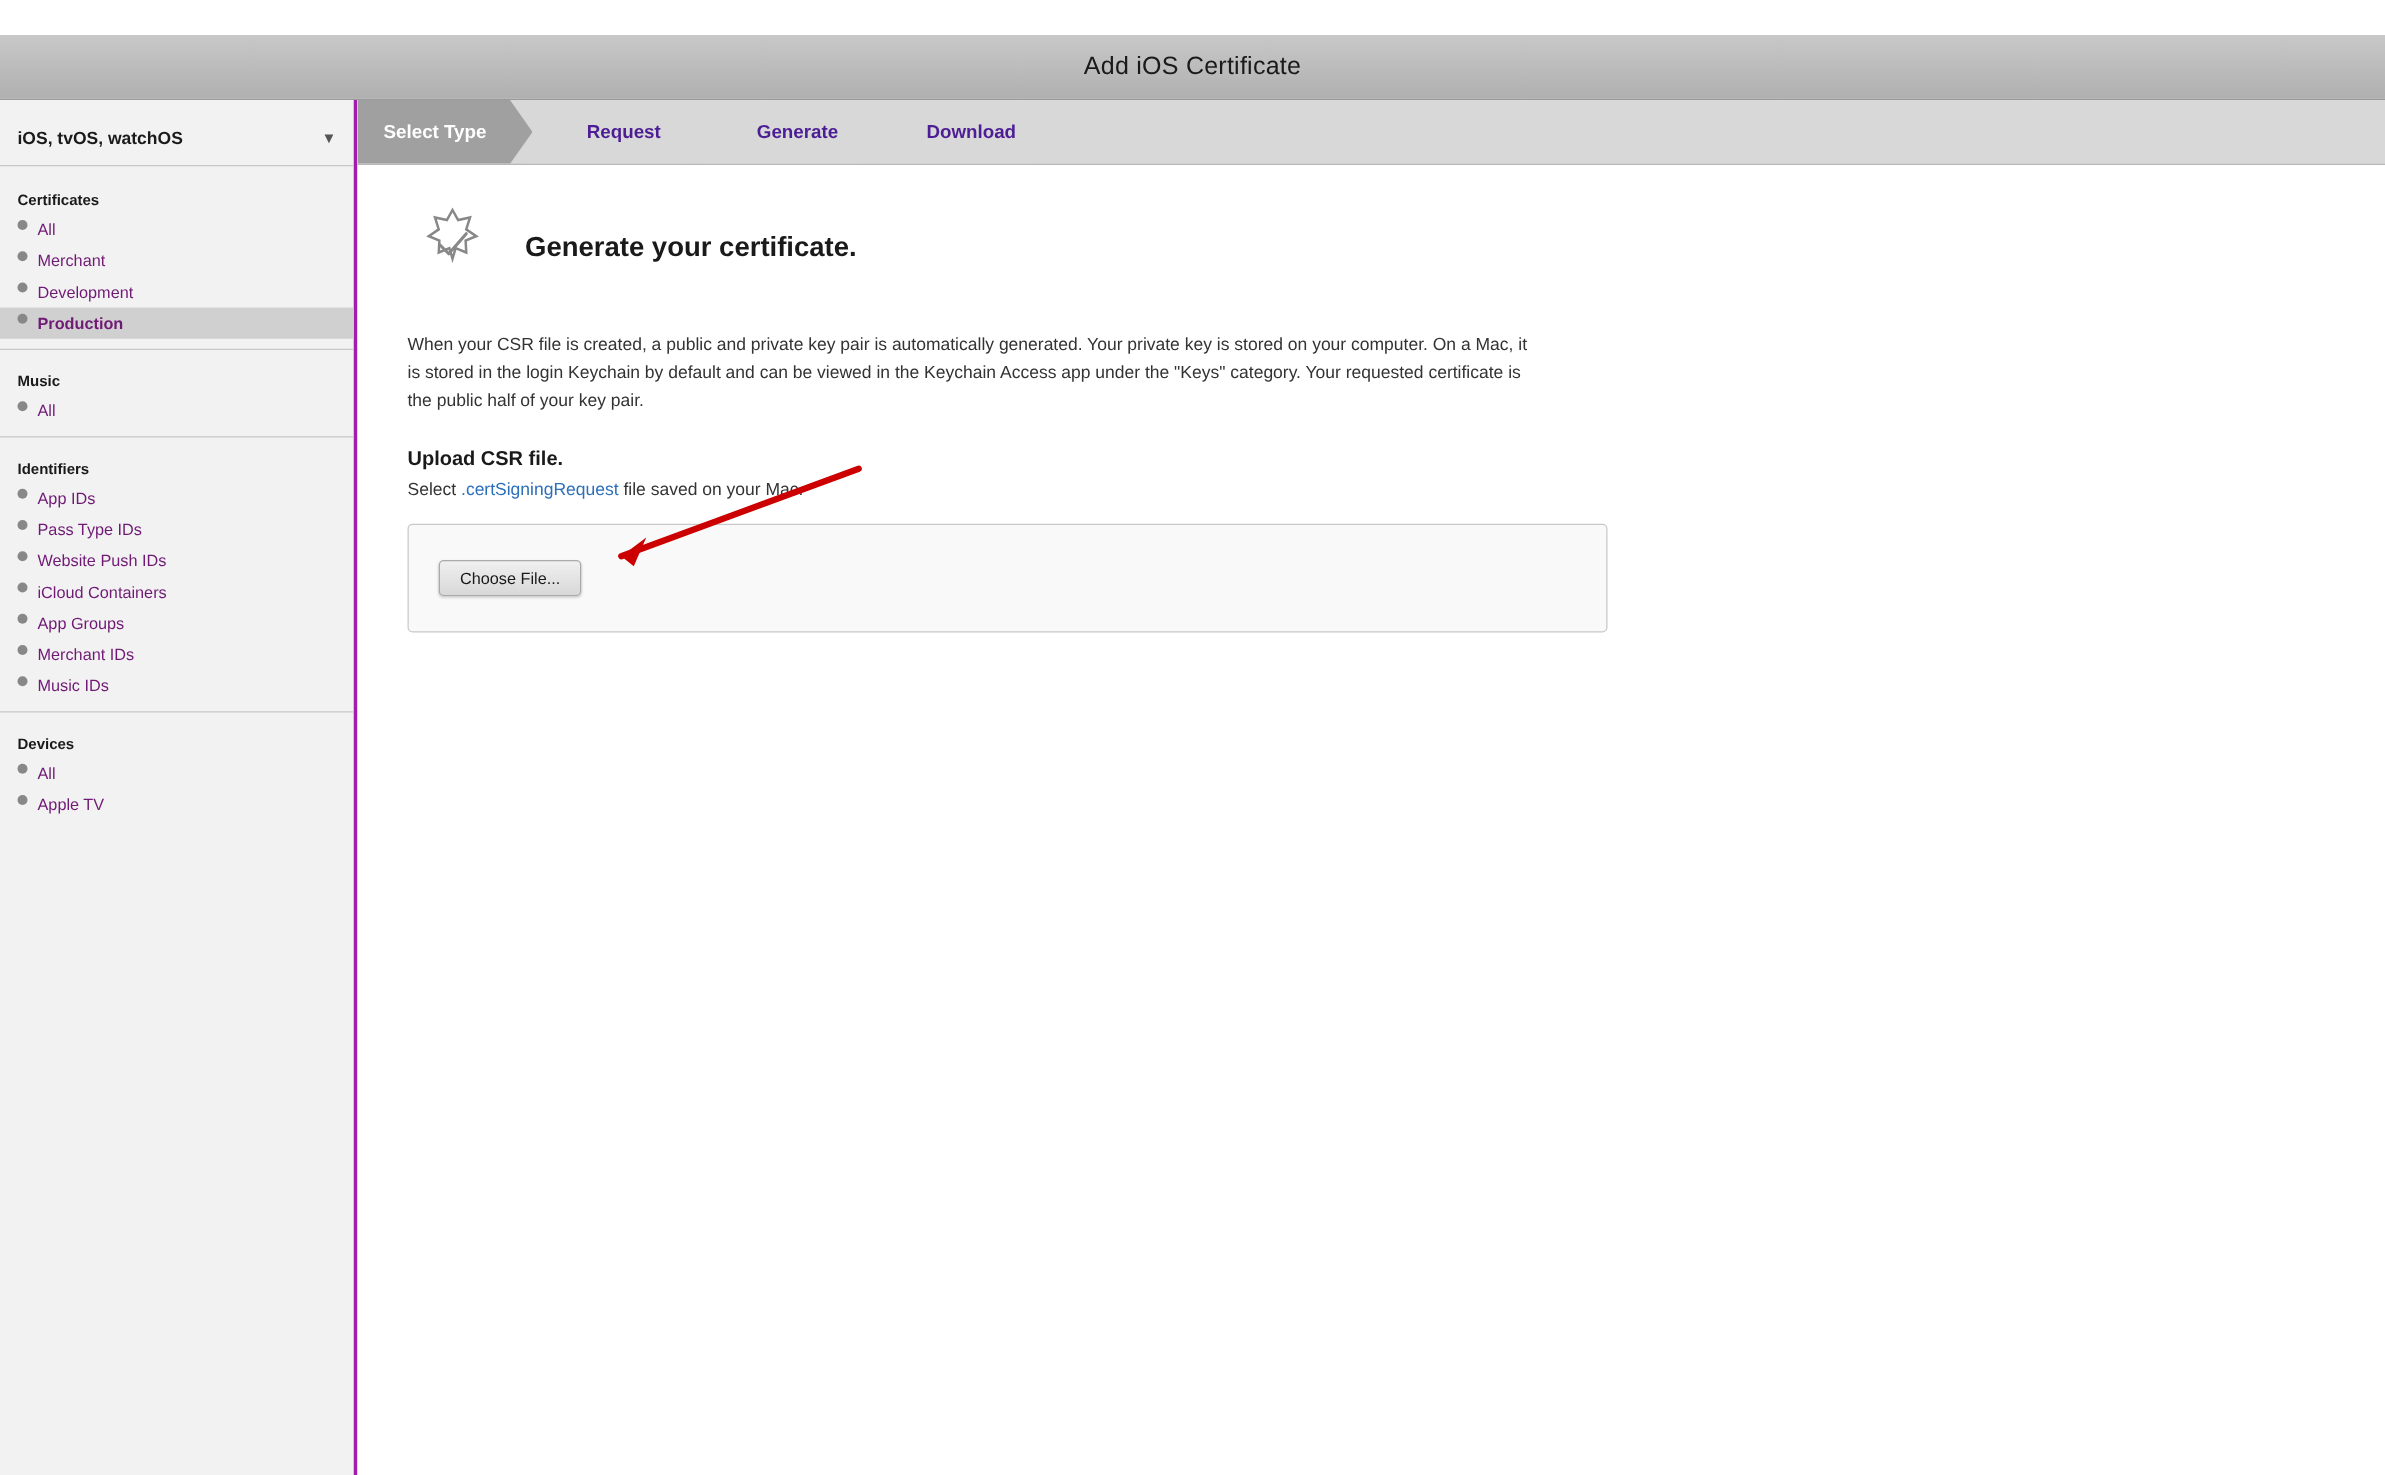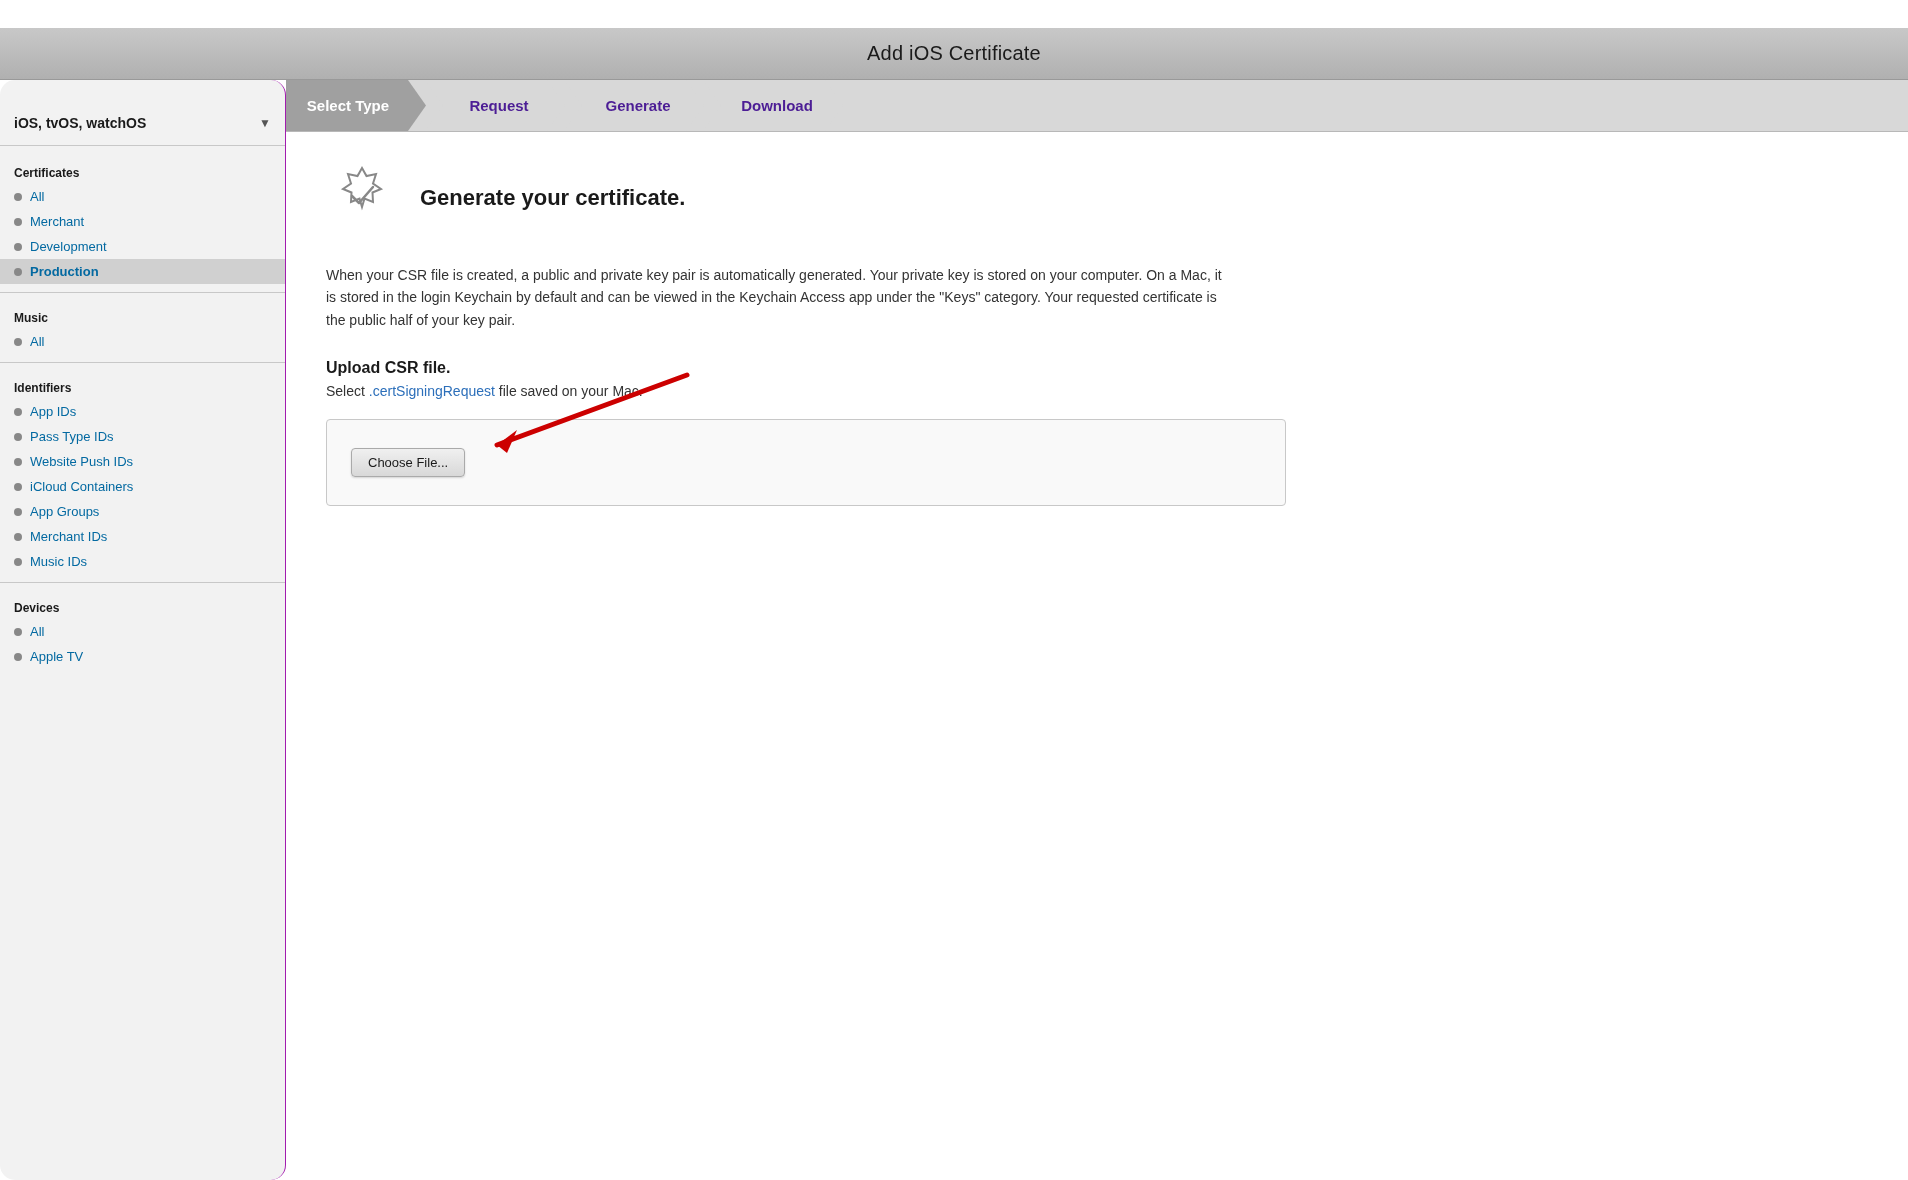--- a/index.html
+++ b/index.html
@@ -35,25 +35,24 @@
     .main-layout {
       display: flex;
       flex: 1;
       overflow: hidden;
     }
 
     
     .sidebar {
       width: 286px;
       background: #f2f2f2;
-      border-right: 1px solid #a21caf;
+      border-right: 3px solid #a21caf;
       overflow-y: auto;
       flex-shrink: 0;
-      padding: 29px 0;
-      border-radius: 15px;
+      padding: 16px 0;
     }
     .sidebar-platform-selector {
       display: flex;
       align-items: center;
       justify-content: space-between;
       padding: 6px 14px 14px 14px;
       font-size: 14px;
       font-weight: 600;
       color: #1a1a1a;
       border-bottom: 1px solid #c8c8c8;
@@ -72,24 +71,23 @@
       text-transform: none;
       letter-spacing: 0;
     }
     .sidebar-divider {
       border: none;
       border-top: 1px solid #c8c8c8;
       margin: 8px 0;
     }
     .sidebar-item {
       display: flex;
-      align-items: center;
       padding: 5px 14px;
       font-size: 13px;
-      color: #0369a1;
+      color: #701a75;
       cursor: pointer;
       border-radius: 0;
     }
     .sidebar-item.active {
       background: #d0d0d0;
     }
     .sidebar-item .dot {
       width: 8px;
       height: 8px;
       border-radius: 50%;

